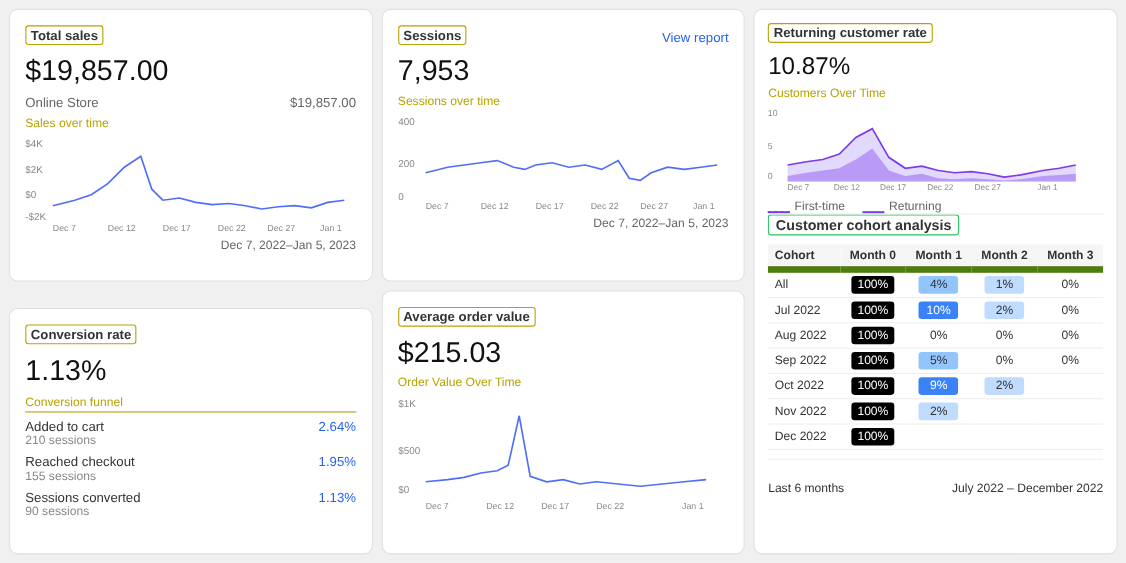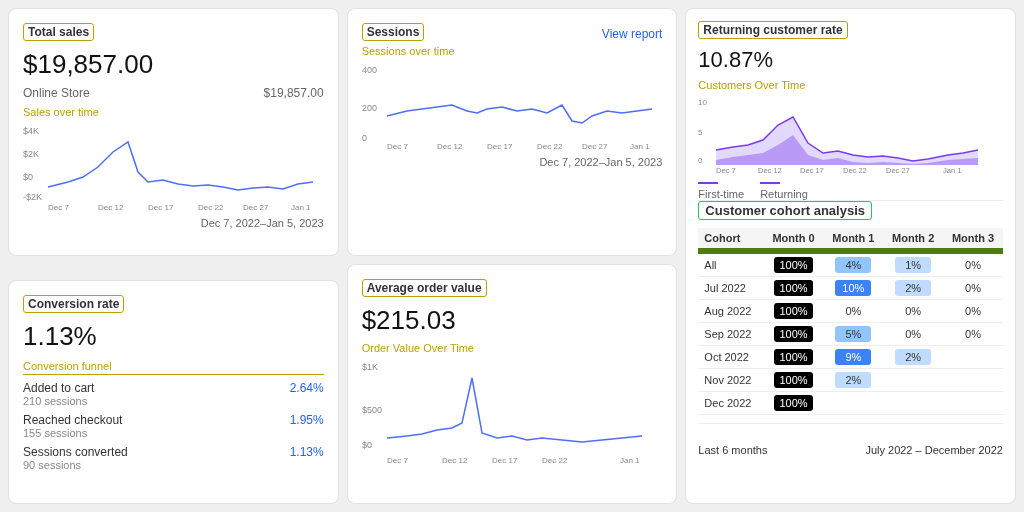--- a/index.html
+++ b/index.html
@@ -30,21 +30,21 @@
     table.cohort-table th:first-child { text-align: left; }
     table.cohort-table td { padding: 3px 6px; text-align: center; border-bottom: 1px solid #eee; color: #333; font-size: 11px; }
     table.cohort-table td:first-child { text-align: left; font-weight: 500; }
     .cohort-blue-dark { background: #000000; color: #fff; border-radius: 3px; padding: 2px 5px; display: inline-block; min-width: 36px; }
     .cohort-blue-med { background: #3b82f6; color: #fff; border-radius: 3px; padding: 2px 5px; display: inline-block; min-width: 36px; }
     .cohort-blue-light { background: #93c5fd; color: #333; border-radius: 3px; padding: 2px 5px; display: inline-block; min-width: 36px; }
     .cohort-blue-lighter { background: #bfdbfe; color: #333; border-radius: 3px; padding: 2px 5px; display: inline-block; min-width: 36px; }
     .cohort-footer { display: flex; justify-content: space-between; font-size: 11px; color: #333; margin-top: 8px; padding-top: 20px; border-top: 1px solid #eee; }
 
     .legend { display: flex; gap: 16px; font-size: 11px; color: #666; margin-top: 4px; }
-    .legend-item { display: flex; align-items: flex-start; gap: 4px; flex-direction: column; }
+    .legend-item { display: flex; align-items: flex-end; gap: 4px; }
     .legend-dot { width: 20px; height: 2px; }
   </style>
 </head>
 <body>
 
 <div class="dashboard">
 
   <div class="card" style="grid-column:1;grid-row:1;">
     <span class="card-title">Total sales</span>
     <div class="card-value">$19,857.00</div>
@@ -67,20 +67,21 @@
       <text x="268" y="88" font-size="8" fill="#888">Jan 1</text>
     </svg>
     <div style="font-size:11px;color:#666;text-align:right;margin-top:2px;">Dec 7, 2022–Jan 5, 2023</div>
   </div>
 
   <div class="card" style="grid-column:2;grid-row:1;">
     <div style="display:flex;justify-content:space-between;align-items:center;">
       <span class="card-title">Sessions</span>
       <span class="view-report">View report</span>
     </div>
+    <div class="card-value">7,953</div>
     <div class="chart-label">Sessions over time</div>
     <svg width="300" height="90" viewBox="0 0 300 90">
       <text x="0" y="12" font-size="9" fill="#888">400</text>
       <text x="0" y="50" font-size="9" fill="#888">200</text>
       <text x="0" y="80" font-size="9" fill="#888">0</text>
       <polyline points="25,55 45,50 60,48 75,46 90,44 105,50 115,52 125,48 140,46 155,50 170,48 185,52 200,44 210,60 220,62 230,55 245,50 260,52 275,50 290,48" fill="none" stroke="#4f6ef7" stroke-width="1.5"></polyline>
       <text x="25" y="88" font-size="8" fill="#888">Dec 7</text>
       <text x="75" y="88" font-size="8" fill="#888">Dec 12</text>
       <text x="125" y="88" font-size="8" fill="#888">Dec 17</text>
       <text x="175" y="88" font-size="8" fill="#888">Dec 22</text>

